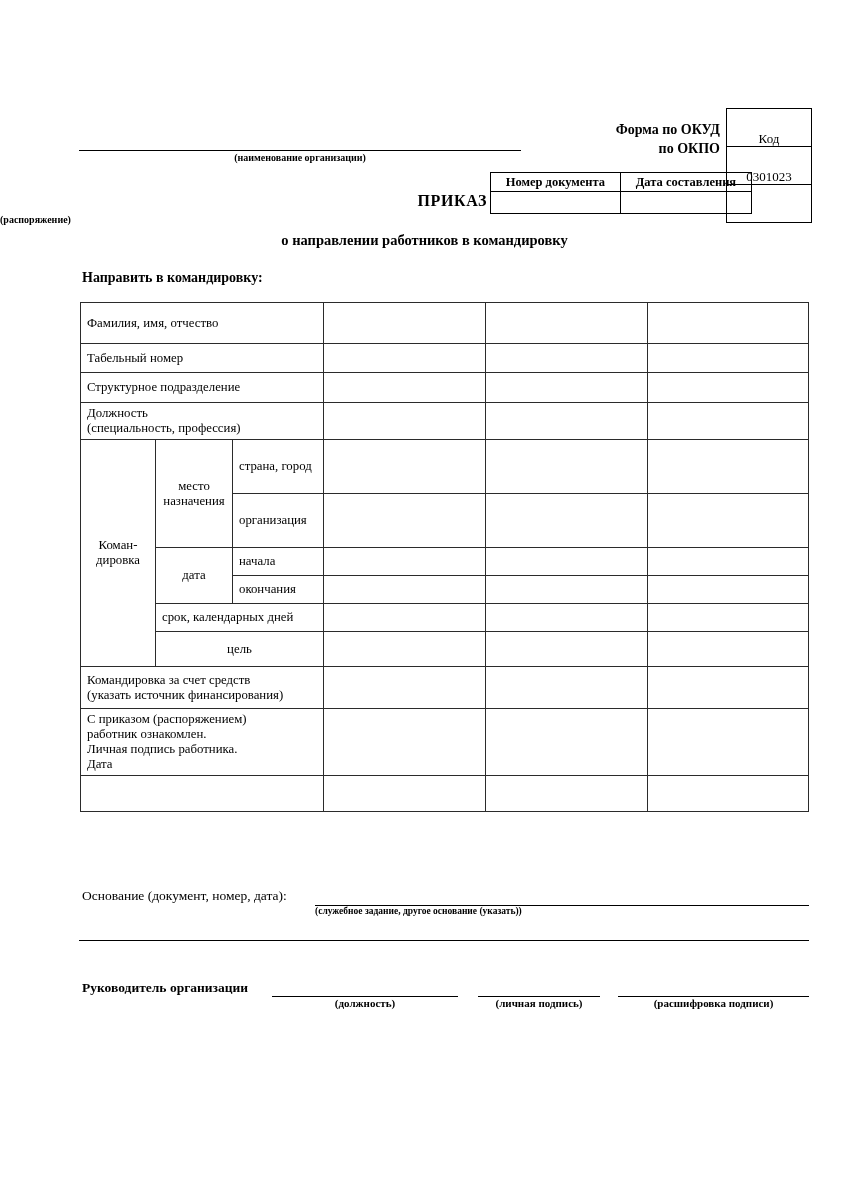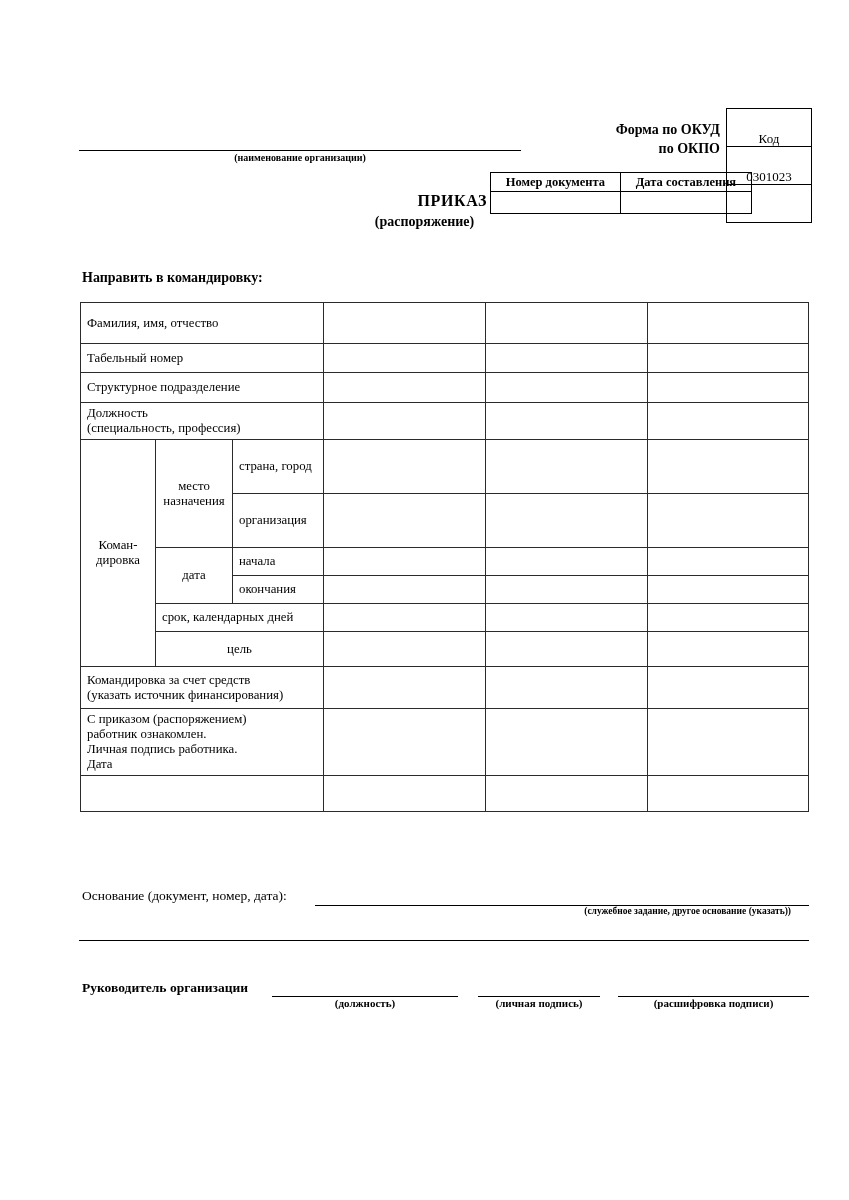--- a/index.html
+++ b/index.html
@@ -104,22 +104,22 @@
     width: 487px;
     text-align: right;
     font-size: 16px;
     font-weight: bold;
     letter-spacing: 0.6px;
   }
   .title-sub {
     left: 0px;
     top: 214px;
     width: 849px;
-    text-align: center;
-    font-size: 14px;
+    text-align: left;
+    font-size: 10px;
     font-weight: bold;
   }
   .title-sub2 {
     left: 0px;
     top: 232px;
     width: 849px;
     text-align: center;
     font-size: 14.5px;
     font-weight: bold;
   }
@@ -169,24 +169,24 @@
     top: 888px;
     font-size: 13.5px;
   }
   .osn-rule1 {
     left: 315px;
     top: 905px;
     width: 494px;
     border-top: 1.5px solid #000;
   }
   .osn-caption {
-    left: 297px;
+    left: 315px;
     top: 906px;
     width: 494px;
-    text-align: right;
+    text-align: left;
     font-size: 9.5px;
     font-weight: bold;
   }
   .osn-rule2 {
     left: 79px;
     top: 940px;
     width: 730px;
     border-top: 1.5px solid #000;
   }
 
@@ -243,20 +243,21 @@
     </tr>
     <tr>
       <td class="blank"></td>
       <td class="blank"></td>
     </tr>
   </tbody>
     </table>
 
   <div class="abs title-prikaz">ПРИКАЗ</div>
   <div class="abs title-sub">(распоряжение)</div>
+  <div class="abs title-sub2">о направлении работников в командировку</div>
 
   <div class="abs send-heading">Направить в командировку:</div>
 
   <table class="abs main-table">
     <colgroup>
       <col style="width:75px">
       <col style="width:77px">
       <col style="width:91px">
       <col style="width:162px">
       <col style="width:162px">

